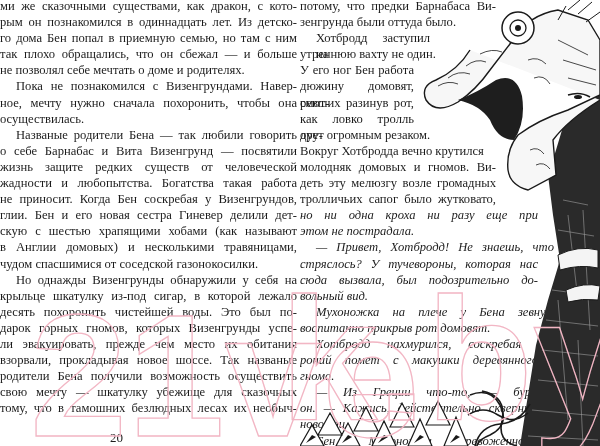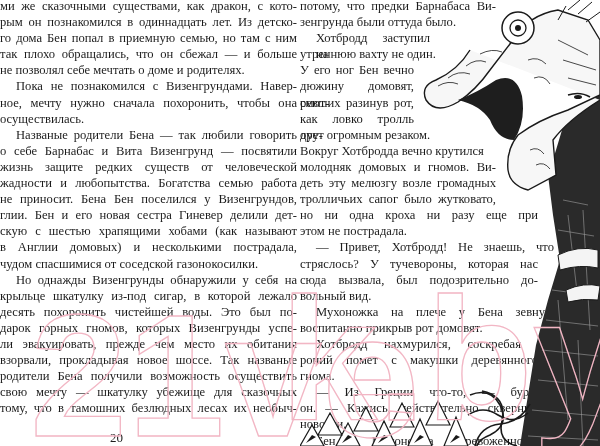--- a/index.html
+++ b/index.html
@@ -15,21 +15,21 @@
     .text-block { position: absolute; top: -2px; font-size: 12.6px; line-height: 16.1px; }
     .page-left .text-block { left: 0; width: 297px; }
     .line { white-space: nowrap; display: block; height: 16.1px; overflow: visible; }
     .line.justify { text-align: justify; text-align-last: justify; white-space: normal; }
     .line.indent { padding-left: 16px; }
     .page-num { position: absolute; left: 110px; top: 430px; width: 20px; text-align: left; font-size: 13px; }
 
     .page-right .text-block { left: 0; width: 240px; }
     .narrow { width: 114px; }
     .mid { width: 196px; }
-    .wide { width: 238px; }
+    .wide { width: 238px; font-style: italic; }
 
     
     .illus { position: absolute; }
     .watermark { position: absolute; pointer-events: none; }
   </style>
 </head>
 <body>
 
 <div class="page page-left">
   <div class="text-block" id="left-text">
@@ -37,46 +37,46 @@
       <span class="line justify">рым он познакомился в одиннадцать лет. Из детско-</span>
       <span class="line justify">го дома Бен попал в приемную семью, но там с ним</span>
       <span class="line justify">так плохо обращались, что он сбежал — и больше</span>
       <span class="line">не позволял себе мечтать о доме и родителях.</span>
       <span class="line justify indent">Пока не познакомился с Визенгрундами. Навер-</span>
       <span class="line justify">ное, мечту нужно сначала похоронить, чтобы она</span>
       <span class="line">осуществилась.</span>
       <span class="line justify indent">Названые родители Бена — так любили говорить</span>
       <span class="line justify">о себе Барнабас и Вита Визенгрунд — посвятили</span>
       <span class="line justify">жизнь защите редких существ от человеческой</span>
-      <span class="line justify">жадности и любопытства. Богатства семью работа</span>
-      <span class="line justify">не приносит. Бена Бен поселился у Визенгрундов,</span>
+      <span class="line justify">жадности и любопытства. Богатства такая работа</span>
+      <span class="line justify">не приносит. Когда Бен соскребая у Визенгрундов,</span>
       <span class="line justify">глии. Бен и его новая сестра Гиневер делили дет-</span>
       <span class="line justify">скую с шестью храпящими хобами (как называют</span>
-      <span class="line justify">в Англии домовых) и несколькими пострадала,</span>
+      <span class="line justify">в Англии домовых) и несколькими травяницами,</span>
       <span class="line">чудом спасшимися от соседской газонокосилки.</span>
       <span class="line justify indent">Но однажды Визенгрунды обнаружили у себя на</span>
       <span class="line justify">крыльце шкатулку из-под сигар, в которой лежало</span>
       <span class="line justify">десять похоронить чистейшей воды. Это был по-</span>
       <span class="line justify">дарок горных гномов, которых Визенгрунды успе-</span>
       <span class="line justify">ли эвакуировать, прежде чем место их обитания</span>
       <span class="line justify">взорвали, прокладывая новое шоссе. Так названые</span>
       <span class="line justify">родители Бена получили возможность осуществить</span>
       <span class="line justify">свою мечту — шкатулку убежище для сказочных</span>
       <span class="line justify">тому, что в тамошних безлюдных лесах их необыч-</span>
     </div>
   <div class="page-num">20</div>
 </div>
 
 <div class="page page-right">
   <div class="text-block" id="right-text">
       <span class="line justify mid">потому, что предки Барнабаса Ви-</span>
       <span class="line mid">зенгрунда были оттуда было.</span>
       <span class="line justify indent narrow">Хотбродд заступил на</span>
       <span class="line narrow">утреннюю вахту не один.</span>
-      <span class="line justify narrow">У его ног Бен вечно</span>
+      <span class="line justify narrow">У его ног Бен работа</span>
       <span class="line justify narrow">дюжину домовят, смот-</span>
       <span class="line justify narrow">ревших разинув рот,</span>
       <span class="line justify narrow">как ловко тролль ору-</span>
       <span class="line narrow">дует огромным резаком.</span>
       <span class="line mid">Вокруг Хотбродда вечно крутился</span>
       <span class="line justify mid">молодняк домовых и гномов. Ви-</span>
       <span class="line justify mid">деть эту мелюзгу возле громадных</span>
       <span class="line justify mid">тролличьих сапог было жутковато,</span>
       <span class="line justify wide">но ни одна кроха ни разу еще при</span>
       <span class="line wide">этом не пострадала.</span>

